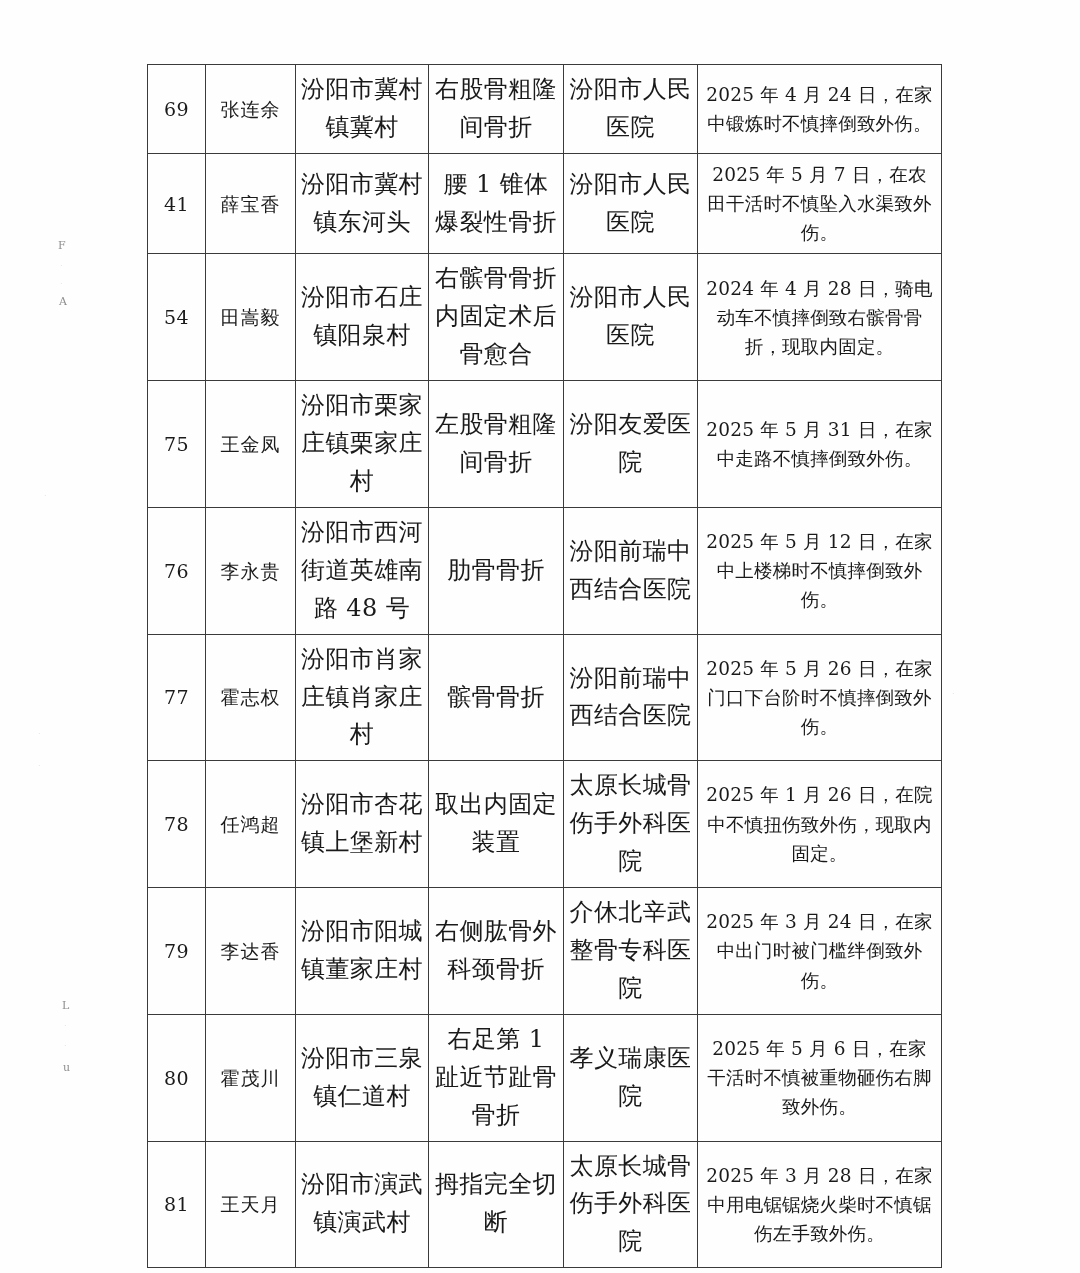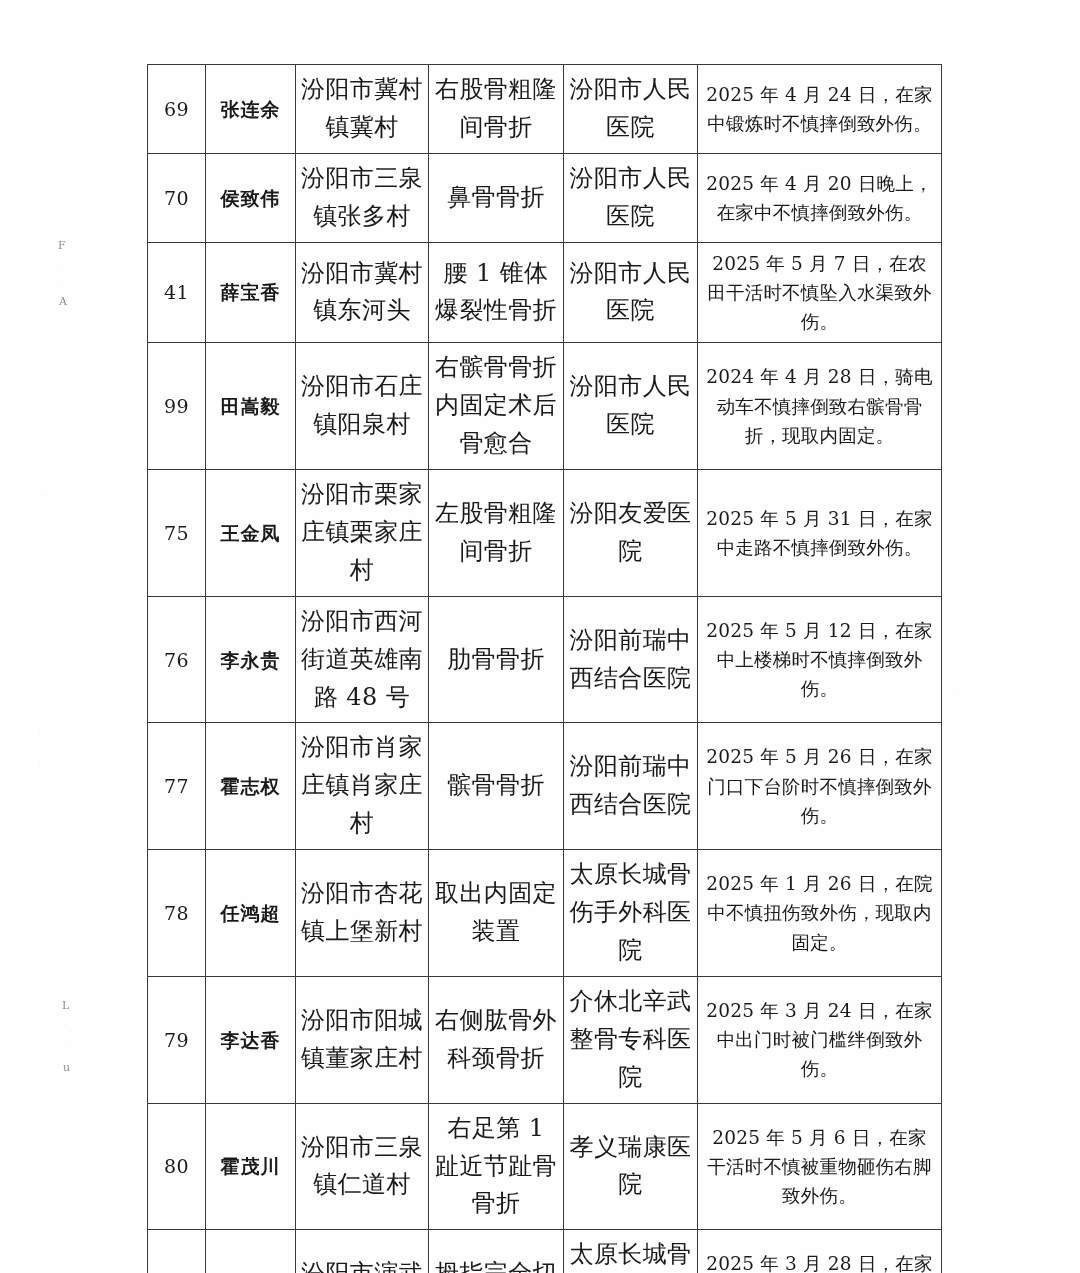--- a/index.html
+++ b/index.html
@@ -59,21 +59,20 @@
 
   td.no {
     font-family: "DejaVu Serif", "Liberation Serif", serif;
     font-size: 19px;
     letter-spacing: 0.5px;
   }
   td.name {
     font-size: 19px;
     letter-spacing: 1px;
     white-space: pre;
-    font-weight: bold;
   }
   td.addr, td.diag, td.hosp {
     font-size: 24px;
     letter-spacing: 0.4px;
   }
   td.desc {
     font-size: 18.5px;
     text-align: left;
     padding-left: 9px;
     padding-right: 7px;
@@ -126,38 +125,30 @@
     </colgroup>
     <tbody id="records-body">
         <tr class="r69">
           <td class="no">69</td>
           <td class="name">张连余</td>
           <td class="addr">汾阳市冀村镇冀村</td>
           <td class="diag">右股骨粗隆间骨折</td>
           <td class="hosp">汾阳市人民医院</td>
           <td class="desc">2025 年 4 月 24 日，在家中锻炼时不慎摔倒致外伤。</td>
         </tr>
-        <tr class="r70">
-          <td class="no">70</td>
-          <td class="name">侯致伟</td>
-          <td class="addr">汾阳市三泉镇张多村</td>
-          <td class="diag">鼻骨骨折</td>
-          <td class="hosp">汾阳市人民医院</td>
-          <td class="desc">2025 年 4 月 20 日晚上，在家中不慎摔倒致外伤。</td>
-        </tr>
         <tr class="r72">
           <td class="no">41</td>
           <td class="name">薛宝香</td>
           <td class="addr">汾阳市冀村镇东河头</td>
           <td class="diag">腰 1 锥体爆裂性骨折</td>
           <td class="hosp">汾阳市人民医院</td>
           <td class="desc">2025 年 5 月 7 日，在农田干活时不慎坠入水渠致外伤。</td>
         </tr>
         <tr class="r73">
-          <td class="no">99</td>
+          <td class="no">54</td>
           <td class="name">田嵩毅</td>
           <td class="addr">汾阳市石庄镇阳泉村</td>
           <td class="diag">右髌骨骨折内固定术后骨愈合</td>
           <td class="hosp">汾阳市人民医院</td>
           <td class="desc">2024 年 4 月 28 日，骑电动车不慎摔倒致右髌骨骨折，现取内固定。</td>
         </tr>
         <tr class="r75">
           <td class="no">75</td>
           <td class="name">王金凤</td>
           <td class="addr">汾阳市栗家庄镇栗家庄村</td>

